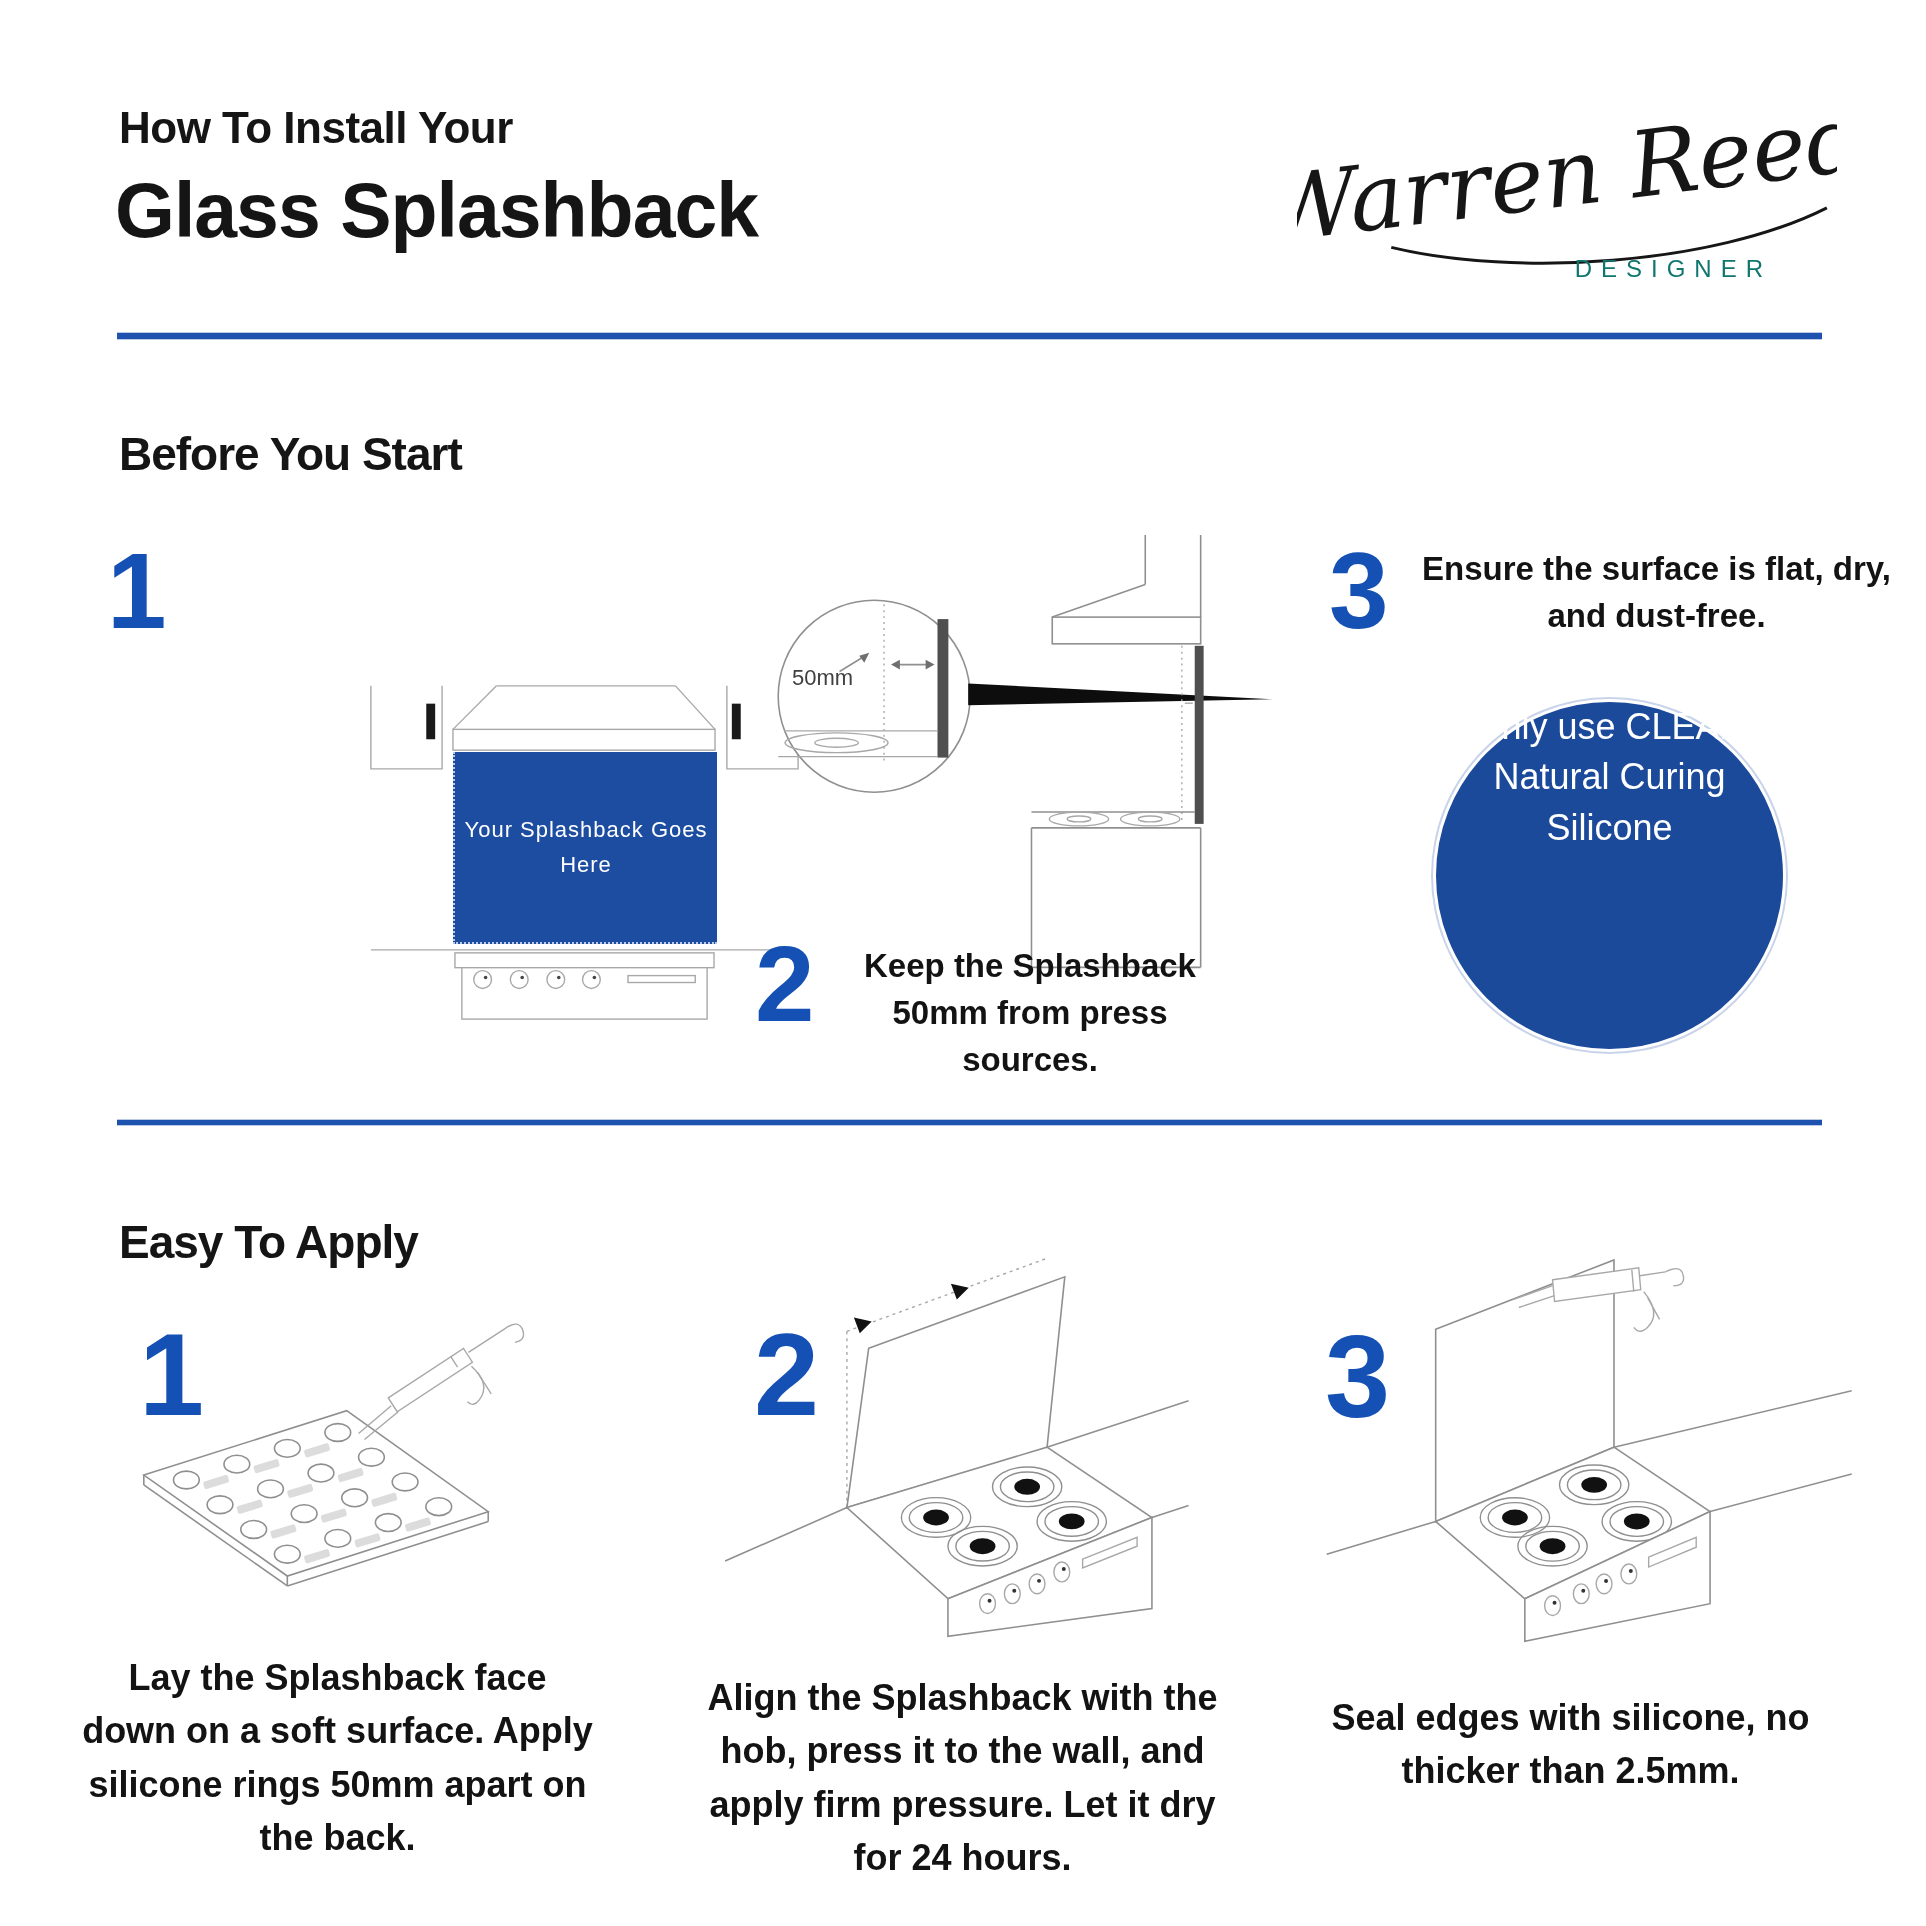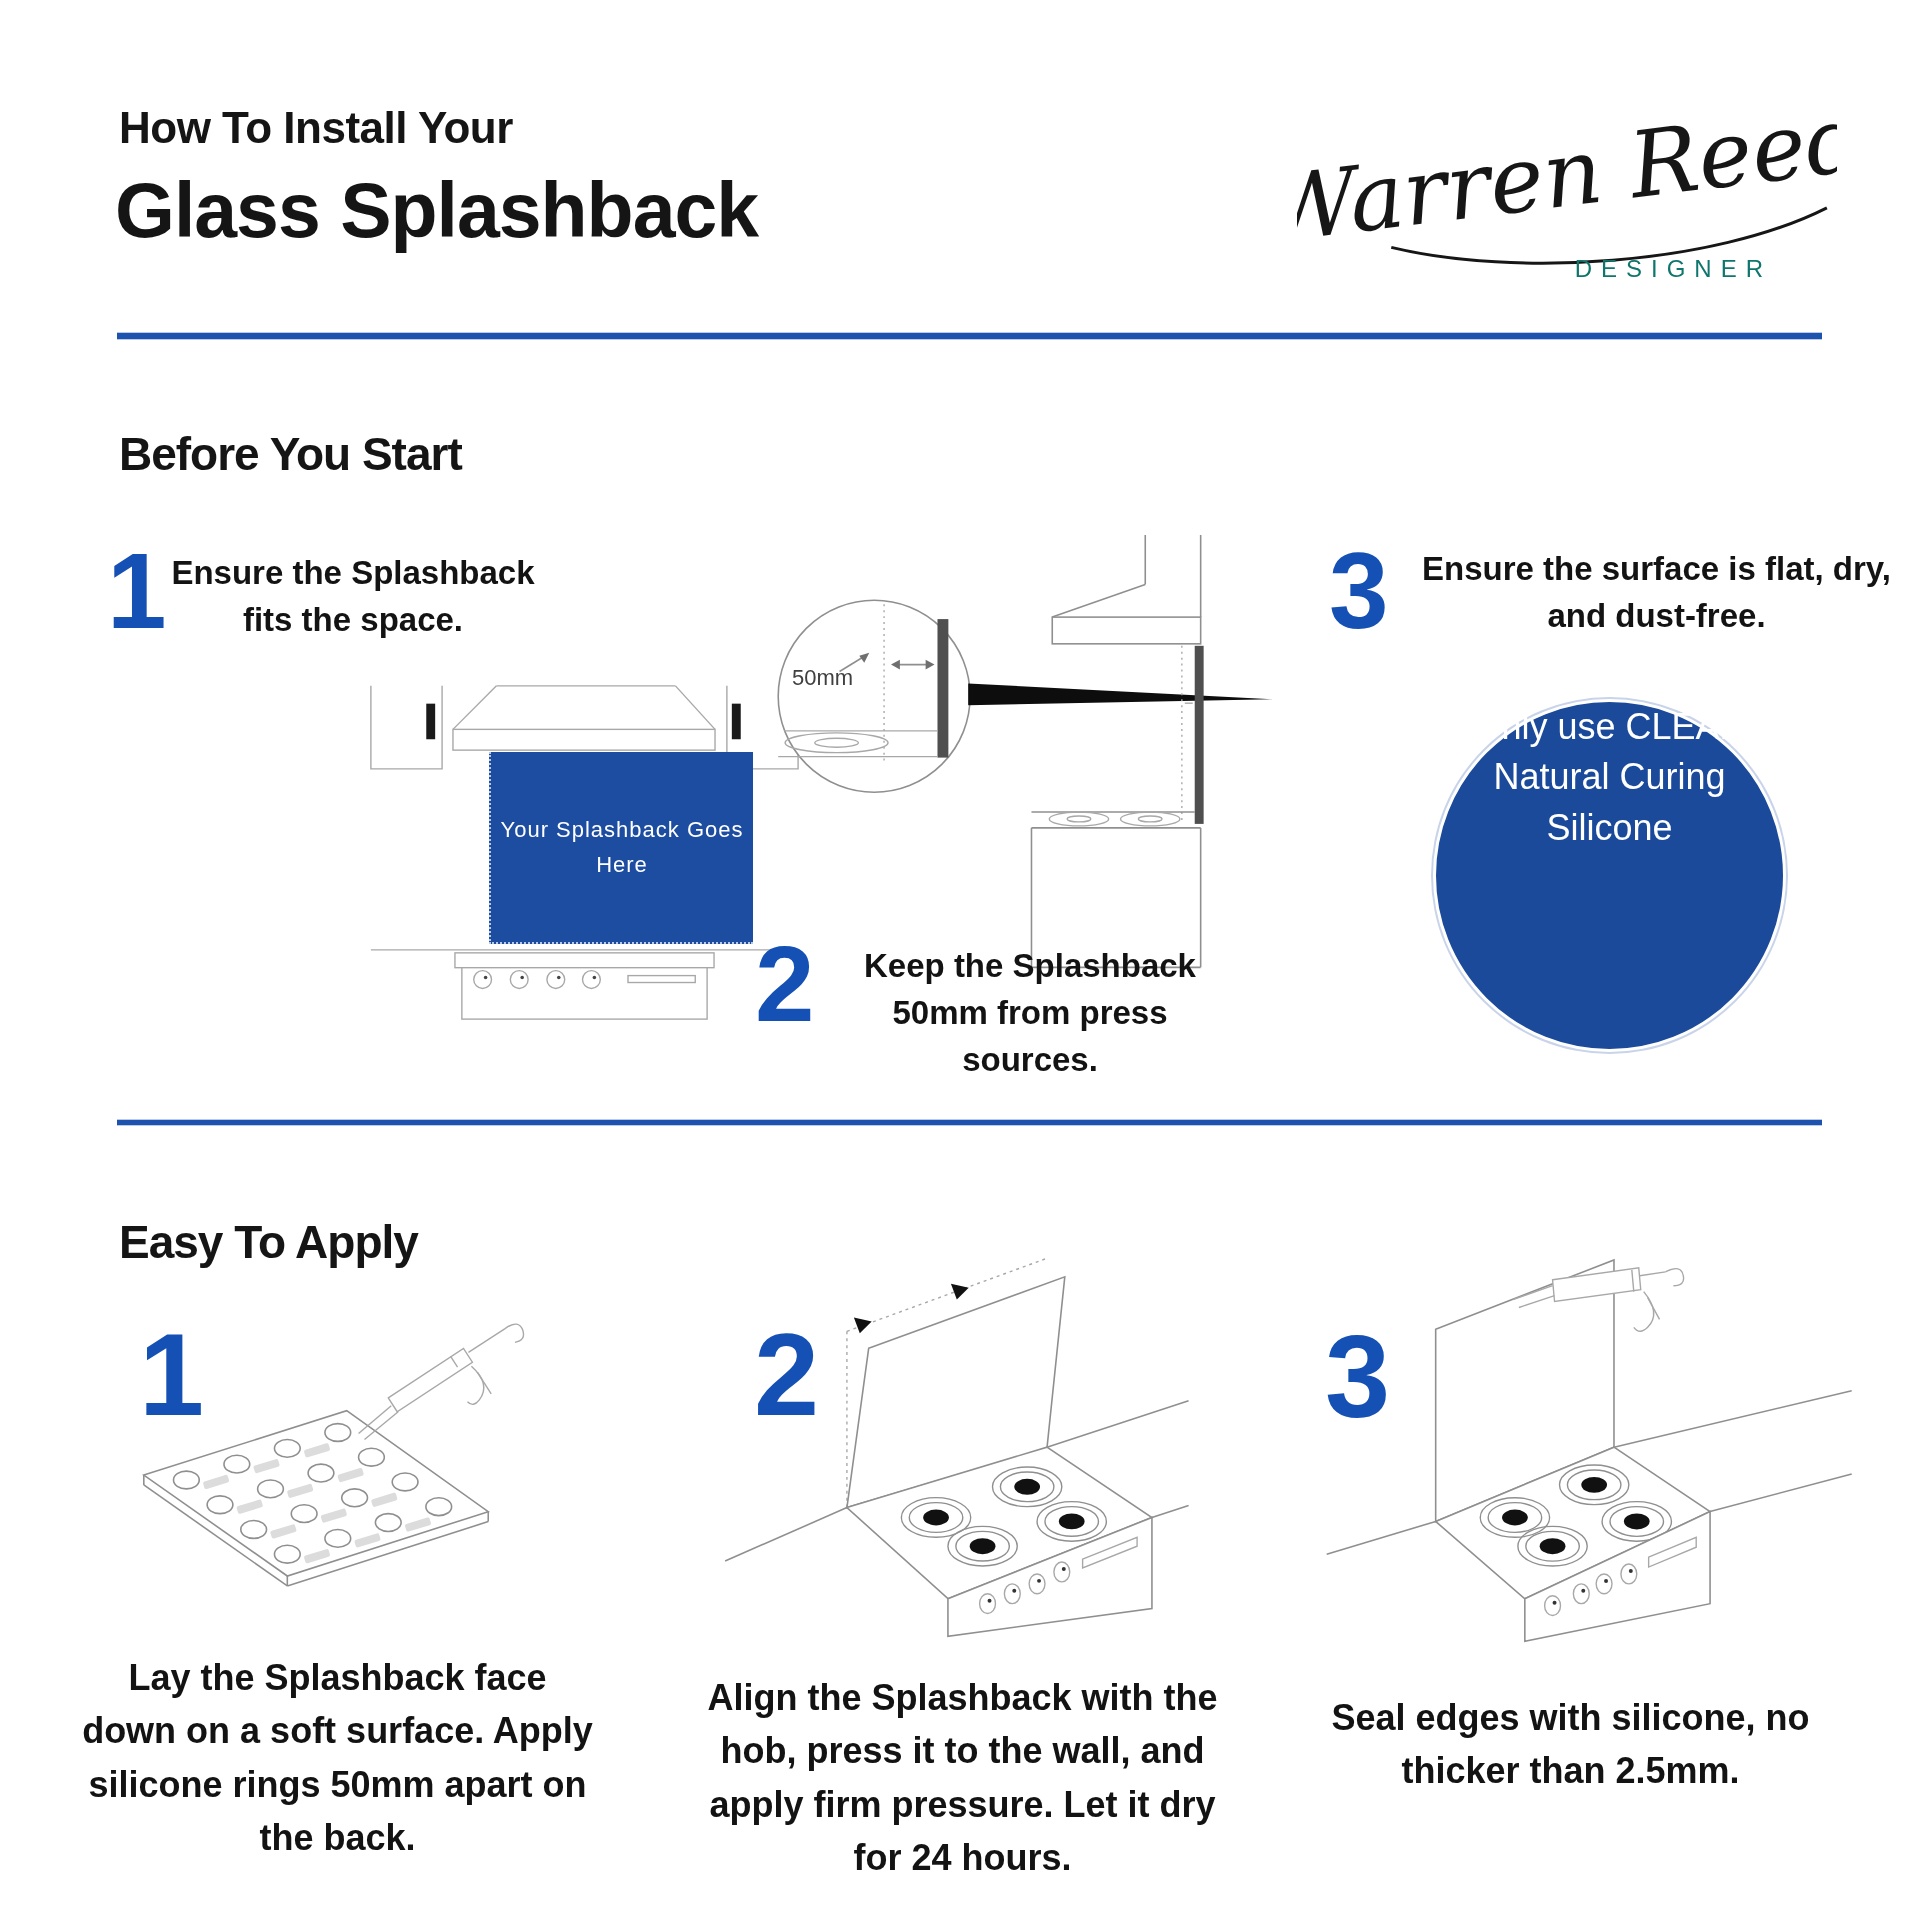--- a/index.html
+++ b/index.html
@@ -32,21 +32,21 @@
   .st3{left:1414px;top:546px;width:485px;text-align:center;}
   
   .caption{font-size:36px;font-weight:700;line-height:1.48;text-align:center;color:#131313;}
   .c1{left:80px;top:1651px;width:515px;}
   .c2{left:705px;top:1671px;width:515px;}
   .c3{left:1313px;top:1691px;width:515px;}
   
   .blue-panel{left:453px;top:752px;width:262px;height:190px;background:#1d4da0;
     display:flex;align-items:center;justify-content:center;text-align:center;
     color:#ffffff;font-size:22px;letter-spacing:1px;line-height:1.6;font-weight:400;
-    border-left:2px dotted rgba(255,255,255,.7);border-bottom:2px dotted rgba(255,255,255,.7);margin-left:36px;}
+    border-left:2px dotted rgba(255,255,255,.7);border-bottom:2px dotted rgba(255,255,255,.7);}
   .mm-label{left:792px;top:665px;font-size:22px;color:#404040;}
   .blue-circle{left:1433px;top:699px;width:347px;height:347px;border-radius:50%;
     background:#1b4a9b;border:3px solid #ffffff;box-shadow:0 0 0 2px #c9d4ea;
     display:flex;align-items:flex-start;justify-content:center;text-align:center;
     color:#ffffff;font-size:36px;line-height:1.4;font-weight:400;}
   .blue-circle span{display:block;width:277px;}
   svg{display:block;}
   .ln{stroke:#8f8f8f;stroke-width:1.6;fill:none;}
   .lnw{stroke:#8f8f8f;stroke-width:1.6;fill:#ffffff;}
   .lt{stroke:#a8a8a8;stroke-width:1.4;fill:none;}
@@ -66,21 +66,20 @@
       <text x="272" y="118" text-anchor="middle" font-family="DejaVu Serif, serif" font-style="italic" font-size="92" fill="#161616" transform="rotate(-7 272 110)">Warren Reed</text>
     </svg>
     <div class="logo-sub">DESIGNER</div>
   </div>
 
   <div class="abs divider div1"></div>
 
   <div class="abs h2 h2a">Before You Start</div>
 
   <div class="abs num num-top n1t">1</div>
-  <div class="abs step-text st1">Ensure the Splashback fits the space.</div>
 
   <svg class="abs" style="left:356px;top:673px;" width="455" height="356" viewBox="0 0 460 360">
 
     <line class="lt" x1="142" y1="13" x2="323" y2="13"></line>
     <line class="lt" x1="142" y1="13" x2="98" y2="57"></line>
     <line class="lt" x1="323" y1="13" x2="363" y2="57"></line>
     <rect class="ltw" x="98" y="57" width="265" height="21"></rect>
 
     <polyline class="lt" points="15,13 15,97 87,97 87,13"></polyline>
     <rect x="71" y="31" width="9" height="36" fill="#1a1a1a"></rect>

